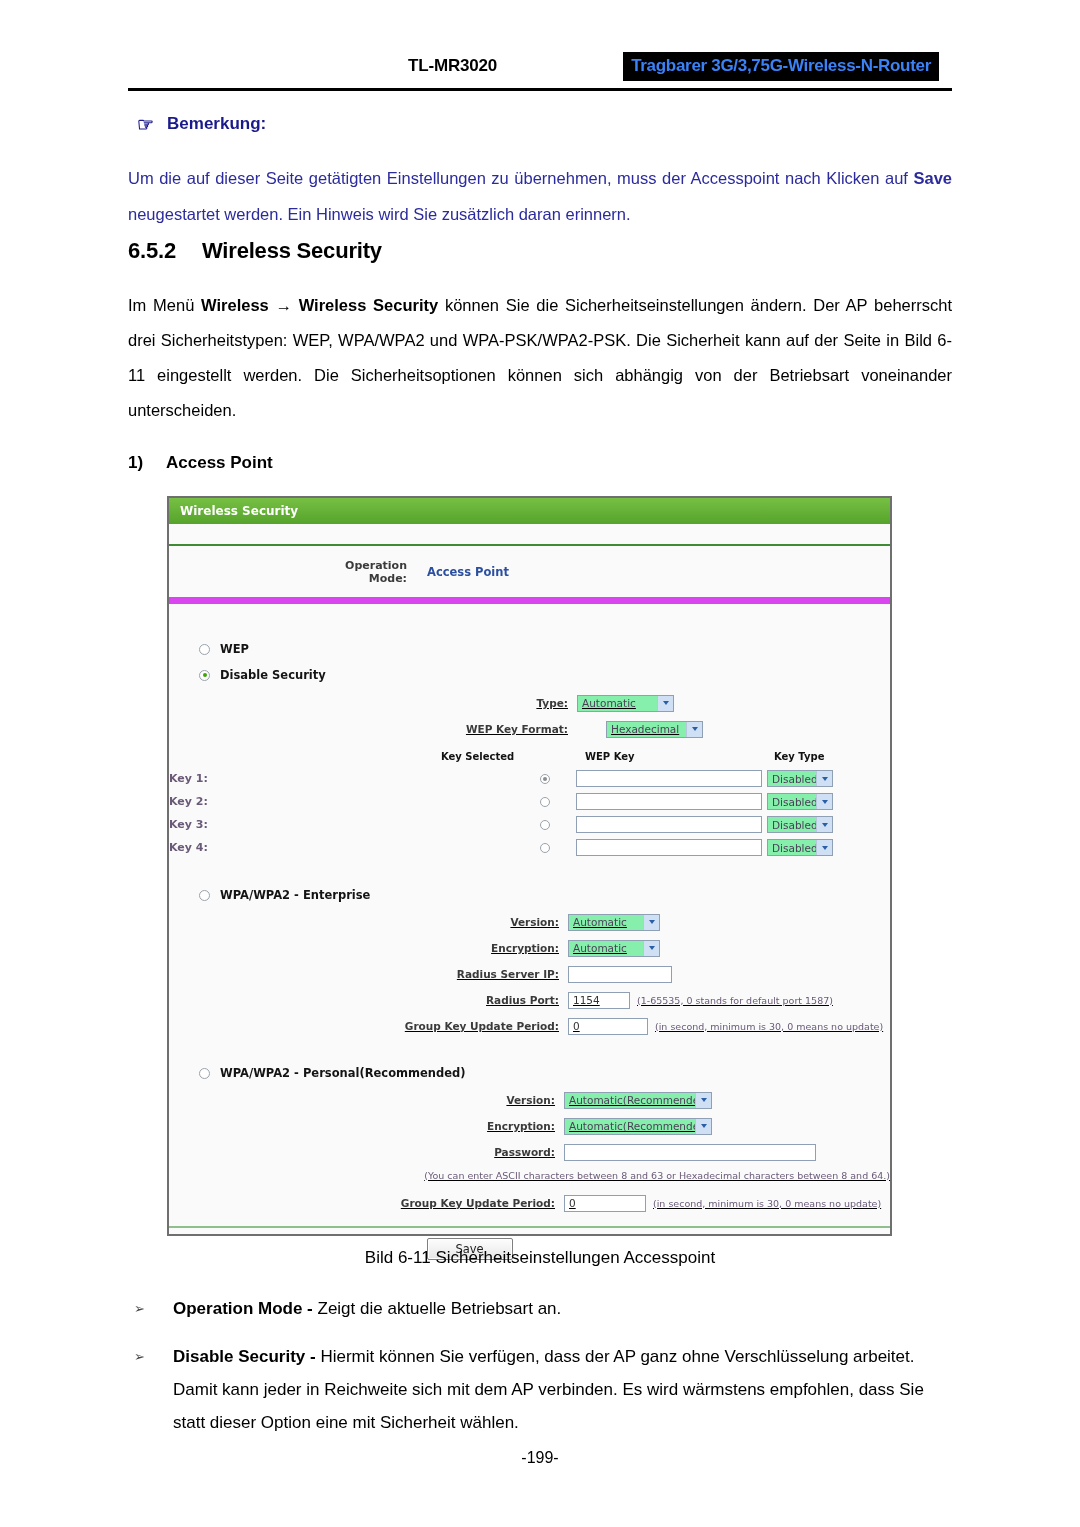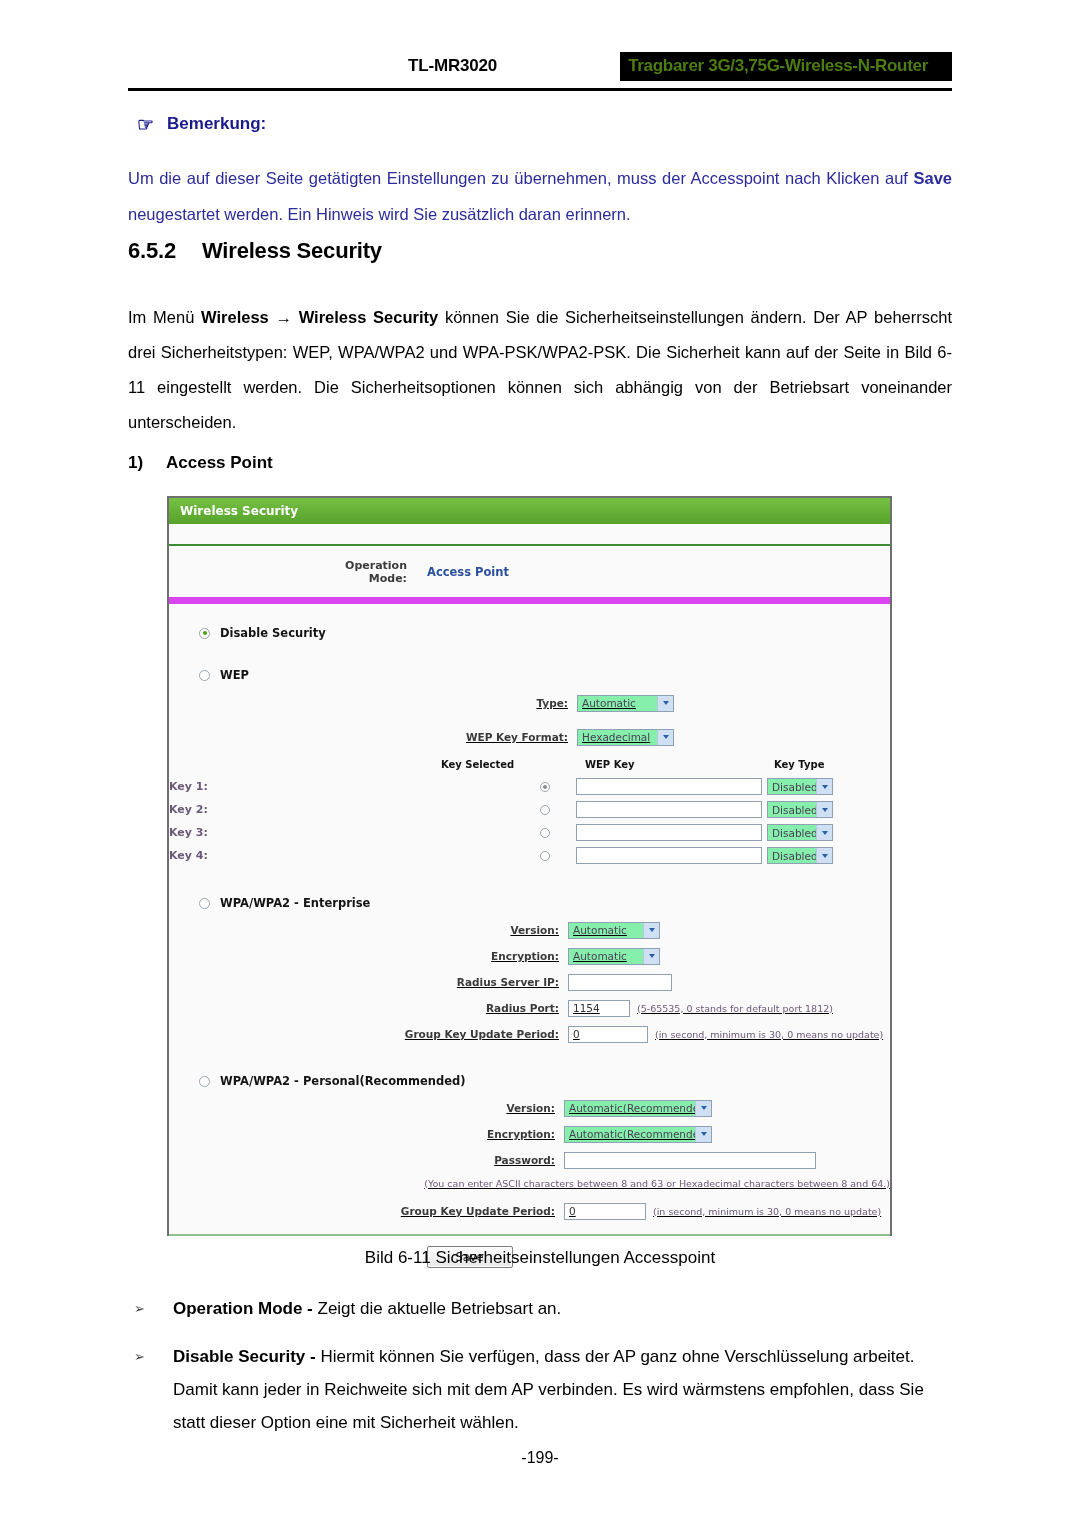--- a/index.html
+++ b/index.html
@@ -28,28 +28,28 @@
     position: absolute;
     right: 455px;
     top: 4px;
     font-size: 17px;
     font-weight: bold;
     letter-spacing: -0.2px;
     white-space: nowrap;
   }
   .hdr-badge {
     position: absolute;
-    right: 0;
+    right: 13px;
     top: 0;
     background: #000000;
-    color: #4d7c0f;
+    color: #3b82f6;
     font-size: 17px;
     font-weight: bold;
     letter-spacing: -0.3px;
-    padding: 4px 24px 5px 8px;
+    padding: 4px 8px 5px 8px;
     white-space: nowrap;
   }
   .hdr-rule {
     position: absolute;
     left: 128px;
     top: 88px;
     width: 824px;
     height: 3px;
     background: #000000;
   }
@@ -86,21 +86,21 @@
     top: 238px;
     font-size: 22px;
     font-weight: bold;
     letter-spacing: -0.2px;
   }
   .sec-head .num { display: inline-block; width: 74px; }
 
   .body-para {
     position: absolute;
     left: 128px;
-    top: 300px;
+    top: 288px;
     width: 824px;
     font-size: 16.5px;
     line-height: 35px;
     text-align: justify;
   }
   .body-para b { font-weight: bold; }
 
   .sub-head {
     position: absolute;
     left: 128px;
@@ -391,39 +391,39 @@
   </div>
   <div class="panel-band"></div>
 
   <div class="opmode-row">
     <div class="opmode-label">Operation Mode:</div>
     <div class="opmode-value">Access Point</div>
   </div>
 
   <div class="panel-body">
 
+    <div class="opt-row" style="margin-top:20px;">
+      <span class="radio"></span>
+      <span class="opt-label">WEP</span>
+    </div>
+
     <div class="opt-row" style="margin-top:4px;">
       <span class="radio on"></span>
       <span class="opt-label">Disable Security</span>
-    </div>
-
-    <div class="opt-row" style="margin-top:20px;">
-      <span class="radio"></span>
-      <span class="opt-label">WEP</span>
     </div>
 
     <div class="frow" style="margin-top:6px;">
       <div class="flabel" style="width:408px;">Type:</div>
       <div class="sel" style="width:97px;">
         <span>Automatic</span>
         <span class="arrow"></span>
       </div>
     </div>
 
-    <div class="frow" style="margin-top:12px;">
+    <div class="frow" style="margin-top:4px;gap:29px;">
       <div class="flabel" style="width:408px;">WEP Key Format:</div>
       <div class="sel" style="width:97px;">
         <span>Hexadecimal</span>
         <span class="arrow"></span>
       </div>
     </div>
 
     <div class="wep-head">
       <div style="width:272px;"></div>
       <div style="width:136px;">Key Selected</div>
@@ -490,21 +490,21 @@
         <span class="arrow"></span>
       </div>
     </div>
     <div class="frow" style="margin-top:4px;">
       <div class="flabel" style="width:399px;">Radius Server IP:</div>
       <div class="inp" style="width:104px;"></div>
     </div>
     <div class="frow" style="margin-top:4px;">
       <div class="flabel" style="width:399px;">Radius Port:</div>
       <div class="inp" style="width:62px;">1154</div>
-      <div class="hint">(5-65535, 0 stands for default port 1812)</div>
+      <div class="hint">(1-65535, 0 stands for default port 1587)</div>
     </div>
     <div class="frow" style="margin-top:4px;">
       <div class="flabel" style="width:399px;">Group Key Update Period:</div>
       <div class="inp" style="width:80px;">0</div>
       <div class="hint">(in second, minimum is 30, 0 means no update)</div>
     </div>
 
     <div class="opt-row" style="margin-top:25px;">
       <span class="radio"></span>
       <span class="opt-label">WPA/WPA2 - Personal(Recommended)</span>

